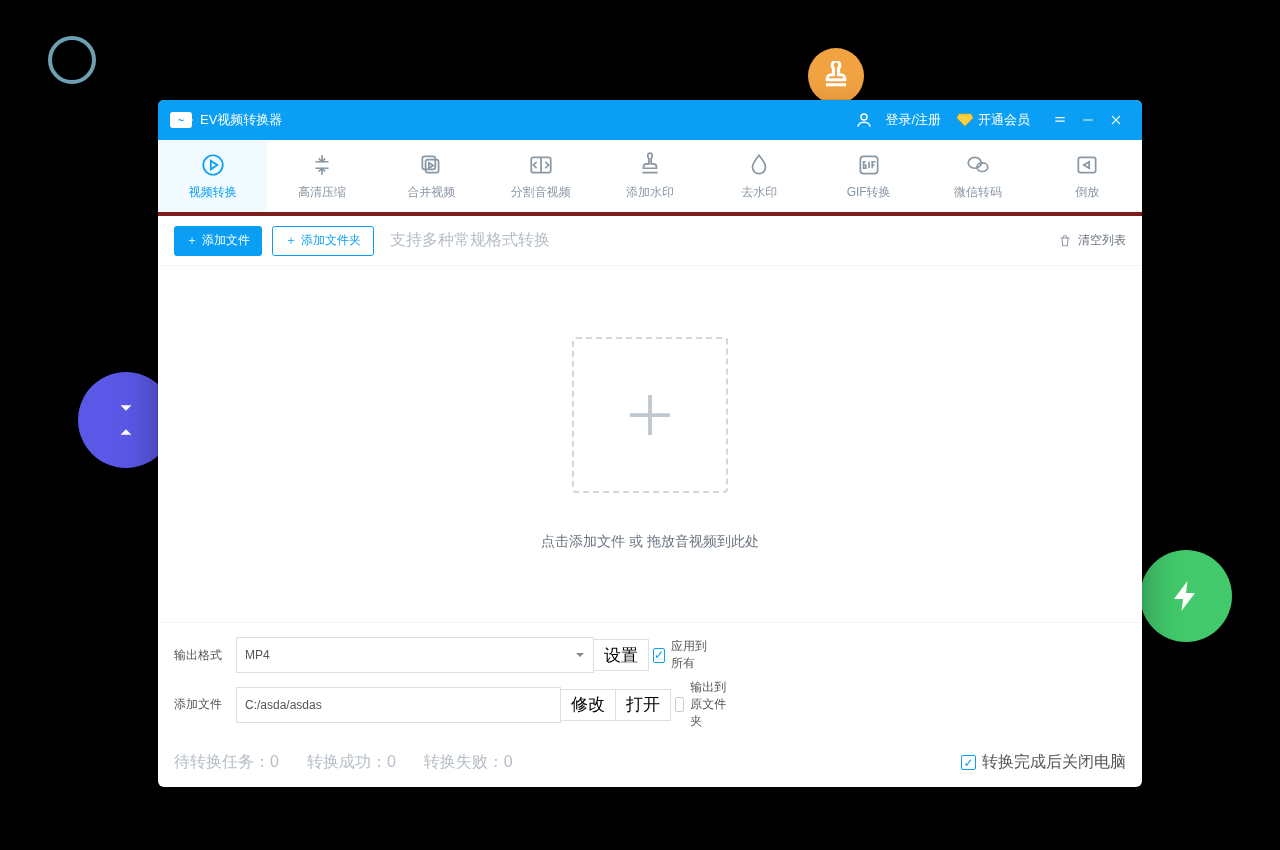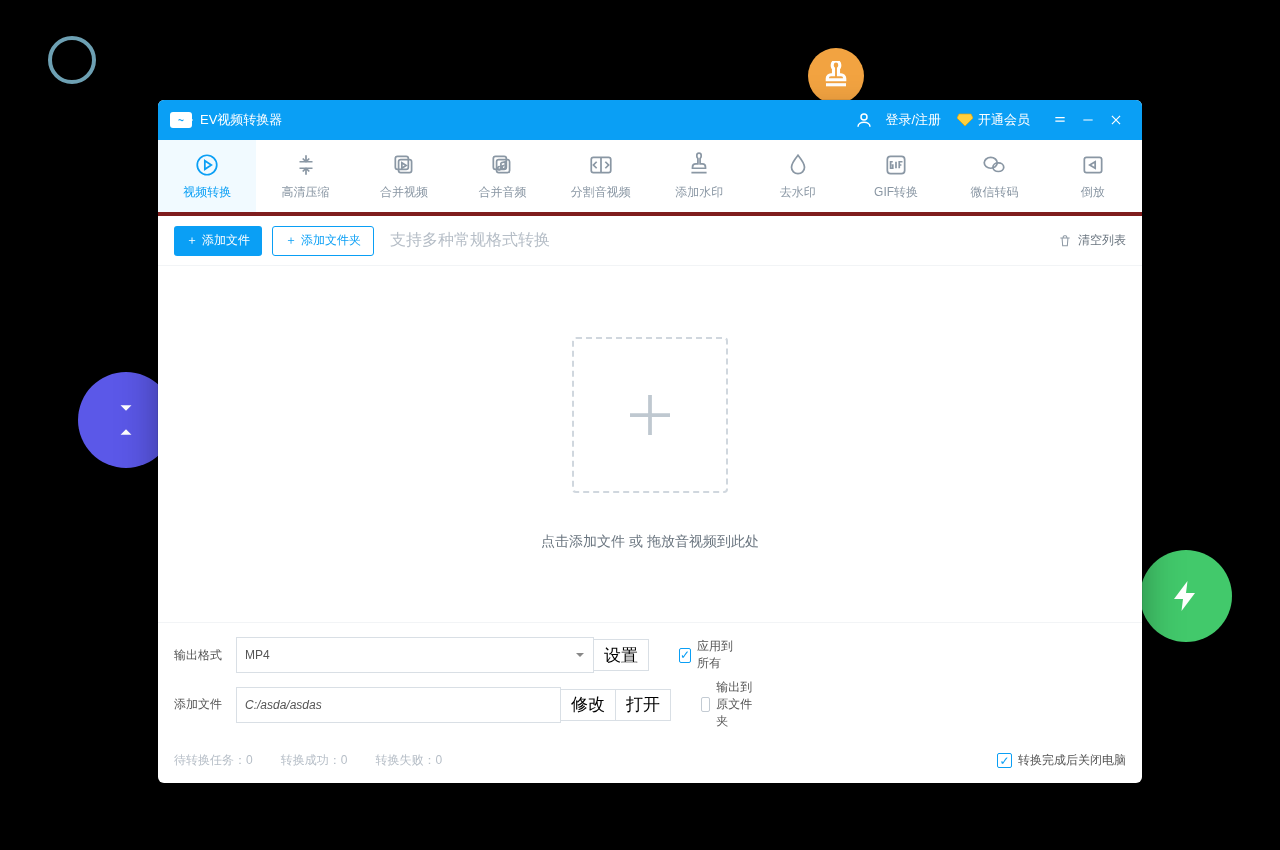--- a/index.html
+++ b/index.html
@@ -44,29 +44,29 @@
 .drop-box { width:156px; height:156px; border:2px dashed #d0d7de; border-radius:4px; display:flex; align-items:center; justify-content:center; cursor:pointer; }
 .drop-box svg { width:60px; height:60px; stroke:#bfc8d0; stroke-width:1.5;}
 .drop-text { color:#6b7680; font-size:14px; }
 
 .bottom { padding:14px 16px 6px; border-top:1px solid #f2f4f6; font-size:12px; color:#555; }
 .row { display:flex; align-items:center; gap:0; margin-bottom:8px; }
 .row label { width:62px; color:#555; }
 .sel, .inp { height:36px; border:1px solid #d9dfe5; padding:0 8px; font-size:12px; background:#fff; display:flex; align-items:center; }
 .sel { width:358px; justify-content:space-between; cursor:pointer; }
 .sel svg{ width:10px; height:10px; fill:#888;}
-.inp { width:325px;font-style:italic; }
+.inp { width:325px; }
 .mini { height:32px; border:1px solid #d9dfe5; border-left:none; padding:0 10px; font-size:17px; background:#fff; cursor:pointer; display:flex; align-items:center; }
-.chk { display:flex; align-items:center; gap:6px; margin-left:30px; cursor:pointer; color:#555;}
+.chk { display:flex; align-items:center; gap:6px; margin-left:4px; cursor:pointer; color:#555;}
 .chk .box { width:15px; height:15px; border:1px solid #c3cbd3; border-radius:2px; display:flex; align-items:center; justify-content:center;}
 .chk.checked .box { border-color:#0a9ff5; }
 .chk.checked .box::after{ content:"✓"; color:#0a9ff5; font-size:12px; line-height:1;}
 .start-btn { margin-left:auto; width:168px; height:46px; background:#0a9ff5; color:#fff; border:none; font-size:17px; border-radius:3px; cursor:pointer; }
 
-.status { padding:8px 16px 14px; font-size:12px; color:#b6bec7; display:flex; align-items:center; gap:28px;}
+.status { padding:8px 16px 14px; font-size:16px; color:#b6bec7; display:flex; align-items:center; gap:28px;}
 .status .r { margin-left:auto; display:flex; align-items:center; gap:6px; color:#555;}
 </style>
 </head>
 <body>
 
 <div class="deco-ring"></div>
 <div class="deco-stamp-wrap">
   <svg viewBox="0 0 24 24">
       <path d="M9 3a3 3 0 1 1 6 0v1a3 3 0 0 1-1 2v5h2a3 3 0 0 1 3 3v1H5v-1a3 3 0 0 1 3-3h2V6a3 3 0 0 1-1-2V3z"></path>
       <path d="M4 19h16"></path>
@@ -136,28 +136,20 @@
         </svg>
       <span>高清压缩</span>
     </div>
     <div class="tab">
       <svg viewBox="0 0 24 24">
           <rect x="7" y="7" width="12" height="12" rx="2"></rect>
           <rect x="4" y="4" width="12" height="12" rx="2"></rect>
           <path d="M10 10l4 2.5-4 2.5z"></path>
         </svg>
       <span>合并视频</span>
-    </div>
-    <div class="tab">
-      <svg viewBox="0 0 24 24">
-          <rect x="7" y="7" width="12" height="12" rx="2"></rect>
-          <rect x="4" y="4" width="12" height="12" rx="2"></rect>
-          <path d="M11 10v5a1.5 1.5 0 1 1-1-1.4M11 10l4-1v5a1.5 1.5 0 1 1-1-1.4"></path>
-        </svg>
-      <span>合并音频</span>
     </div>
     <div class="tab">
       <svg viewBox="0 0 24 24">
           <rect x="3" y="5" width="18" height="14" rx="2"></rect>
           <path d="M12 5v14M8 9l-3 3 3 3M16 9l3 3-3 3"></path>
         </svg>
       <span>分割音视频</span>
     </div>
     <div class="tab">
       <svg viewBox="0 0 24 24">

